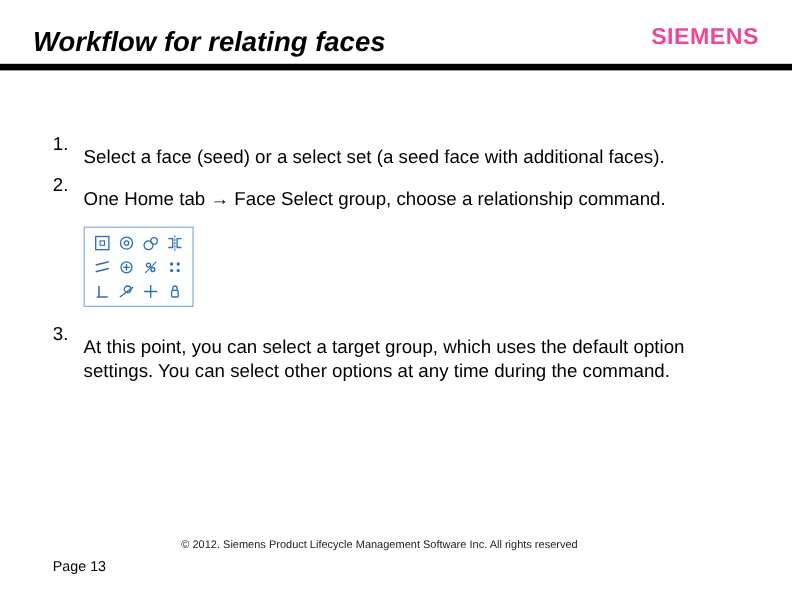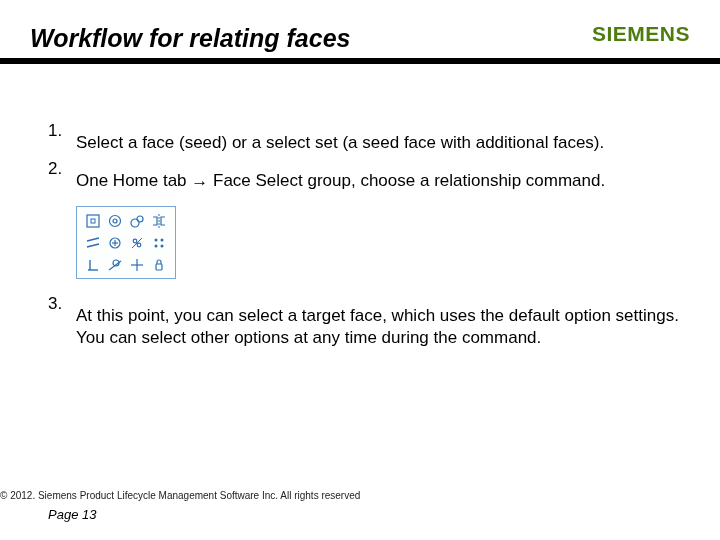--- a/index.html
+++ b/index.html
@@ -1,34 +1,34 @@
 <!DOCTYPE html>
 <html><head>
 <meta charset="utf-8">
 <style>
   * { margin: 0; padding: 0; box-sizing: border-box; }
   html, body { width: 720px; height: 540px; font-family: Arial, Helvetica, sans-serif; background: #fff; color: #000; }
   .slide { position: relative; width: 720px; height: 540px; }
   .header { position: relative; height: 66px; }
   .title { position: absolute; left: 30px; top: 24px; font-size: 25px; font-weight: bold; font-style: italic; }
   .title-rule { position: absolute; left: 0; top: 58px; width: 720px; height: 6px; background: #000; }
-  .logo { position: absolute; right: 30px; top: 22px; font-size: 21px; font-weight: 800; letter-spacing: 0.5px; color: #4d7c0f; font-family: Arial, sans-serif; }
+  .logo { position: absolute; right: 30px; top: 22px; font-size: 21px; font-weight: 800; letter-spacing: 0.5px; color: #ec4899; font-family: Arial, sans-serif; }
   .body { position: absolute; left: 48px; top: 120px; right: 40px; font-size: 17px; line-height: 1.3; }
   ol.steps { list-style: none; }
   ol.steps li { display: flex; margin-bottom: 4px; }
   ol.steps li .num { width: 28px; flex-shrink: 0; }
   ol.steps li .txt { flex: 1; margin-top: 12px; }
   .icon-grid-wrap { margin: 14px 0 14px 28px; }
   .icon-grid { display: inline-block; border: 1px solid #7aa7d9; padding: 3px 5px 2px 5px; background: #fdfefe; }
   .icon-row { display: flex; }
   .icon-cell { width: 22px; height: 22px; display: flex; align-items: center; justify-content: center; }
   .icon-cell svg { display: block; }
   .footer { position: absolute; left: 0; right: 0; bottom: 18px; }
-  .copyright { text-align: left; font-size: 10px; color: #222; padding-right: 30px; margin-bottom: 6px; }
-  .footrow { display: flex; justify-content: space-between; align-items: baseline; padding: 0 30px 0 48px; font-style: italic; }
+  .copyright { text-align: center; font-size: 10px; color: #222; padding-right: 30px; margin-bottom: 6px; }
+  .footrow { display: flex; justify-content: space-between; align-items: baseline; padding: 0 30px 0 48px; }
   .page { font-size: 13px; }
   .brand { font-size: 15px; font-weight: 600; }
 </style>
 </head>
 <body>
 
 <div class="slide">
   <div class="header">
     <div class="title">Workflow for relating faces</div>
     <div class="logo">SIEMENS</div>
@@ -131,21 +131,21 @@
                 <path d="M6 7 V5 a2 2 0 0 1 4 0 V7" fill="none" stroke="#2f6db3" stroke-width="1.2"></path>
               </svg>
           </div>
         </div>
       </div>
     </div>
 
     <ol class="steps">
       <li>
         <span class="num">3.</span>
-        <span class="txt">At this point, you can select a target face, which uses the default option settings. You can select other options at any time during the command.</span>
+        <span class="txt">At this point, you can select a target group, which uses the default option settings. You can select other options at any time during the command.</span>
       </li>
     </ol>
   </div>
 
   <div class="footer">
     <div class="copyright">© 2012. Siemens Product Lifecycle Management Software Inc. All rights reserved</div>
     <div class="footrow">
       <div class="page">Page 13</div>
     </div>
   </div>

